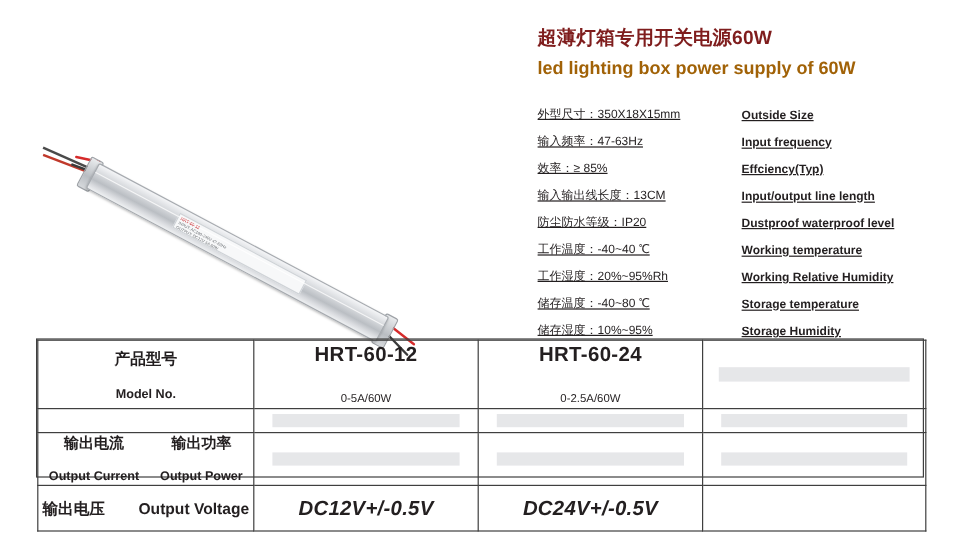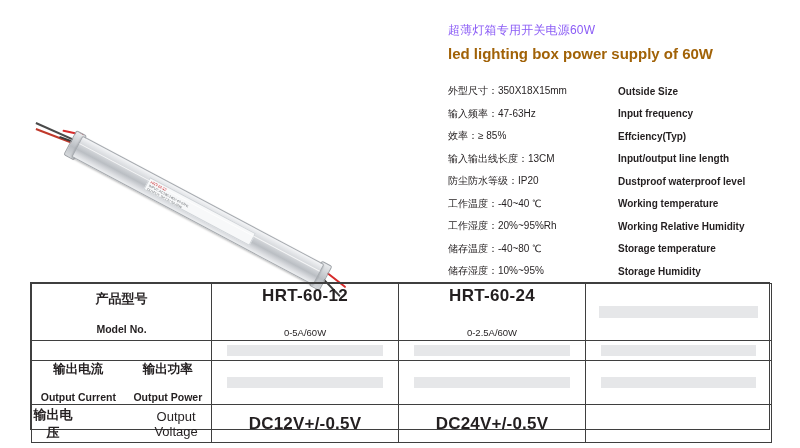--- a/index.html
+++ b/index.html
@@ -119,59 +119,60 @@
   }
 
   
   #spec-panel {
     position: absolute;
     left: 448px;
     top: 22px;
     width: 340px;
   }
   .title-cn {
-    font-size: 12px;
-    font-weight: normal;
-    color: #8b5cf6;
+    font-size: 16px;
+    font-weight: bold;
+    color: #7f1d1d;
     letter-spacing: 0.2px;
   }
   .title-en {
     font-size: 15px;
     font-weight: bold;
     color: #a16207;
     margin-top: 6px;
   }
   .spec-list {
     margin-top: 22px;
   }
   .spec-row {
     display: flex;
-    align-items: center;
+    align-items: flex-end;
     margin-bottom: 8.5px;
+    text-decoration: underline;
   }
   .spec-cn {
     width: 170px;
     font-size: 10px;
     color: #231f20;
     white-space: nowrap;
   }
   .spec-en {
     font-size: 10px;
     font-weight: bold;
     color: #231f20;
     white-space: nowrap;
   }
 
   
   #spec-table {
     position: absolute;
     left: 30px;
     top: 282px;
     width: 740px;
-    height: 148px;
+    height: 116px;
     border: 1px solid #3f3f3f;
     box-sizing: border-box;
   }
   .tbl {
     width: 100%;
     height: 100%;
     border-collapse: collapse;
     table-layout: fixed;
   }
   .tbl td {
@@ -233,25 +234,26 @@
     font-weight: bold;
     margin-top: 12px;
   }
   .voltage-label {
     display: flex;
     align-items: center;
     justify-content: center;
     gap: 28px;
   }
   .voltage-cn { font-size: 13px; font-weight: bold; }
-  .voltage-en { font-size: 13px; font-weight: normal; margin-left: 39px; }
+  .voltage-en { font-size: 13px; font-weight: bold; }
   .voltage-val {
     font-size: 17px;
     font-weight: bold;
     letter-spacing: 0.2px;
+    font-style: italic;
   }
   .row-h1 { height: 46px; }
   .row-h2 { height: 20px; }
   .row-h3 { height: 22px; }
   .row-h4 { height: 38px; }
 </style>
 </head>
 <body>
 
 <div id="product-image">

